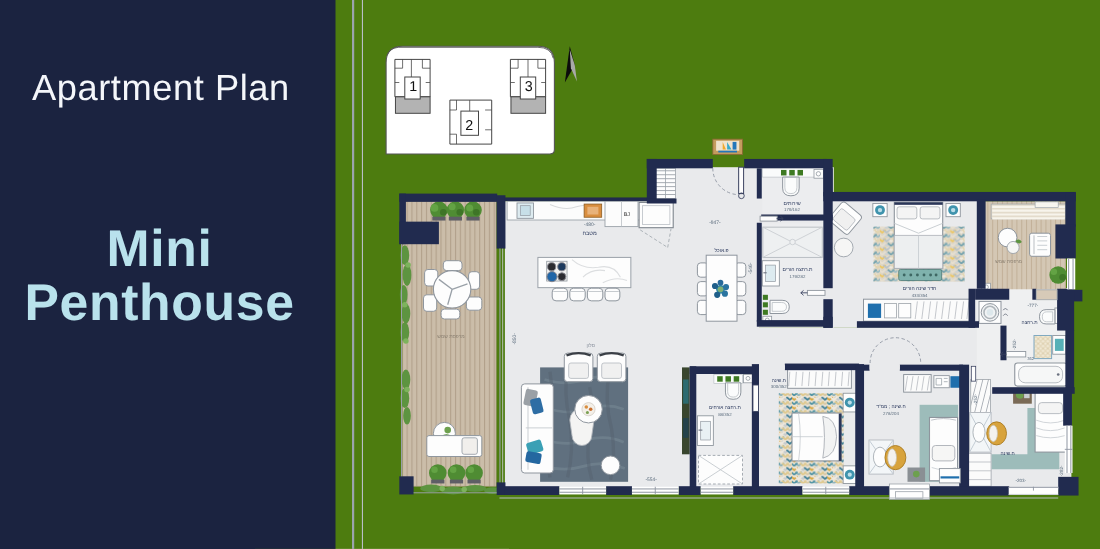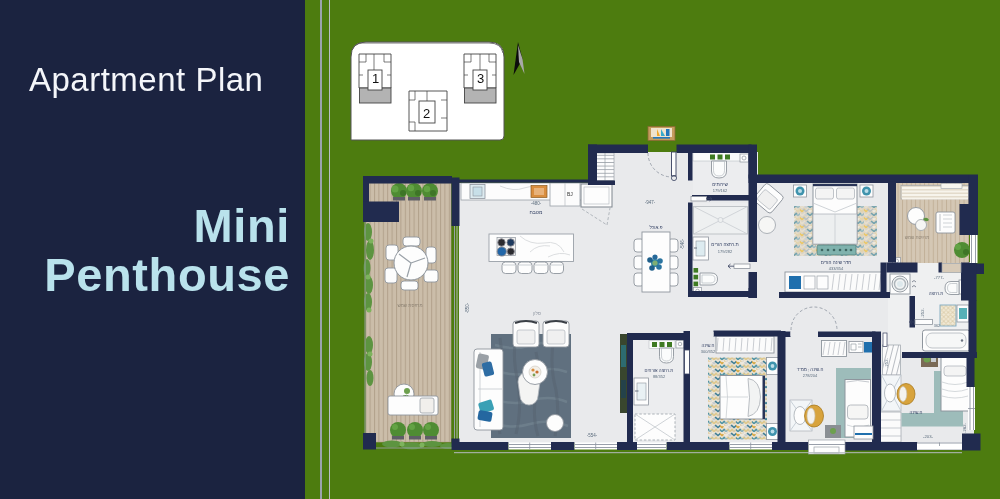--- a/index.html
+++ b/index.html
@@ -6,21 +6,21 @@
 .stage{position:relative;width:1000px;height:499px;overflow:hidden;background:#4d7c0f;}
 </style>
 </head>
 <body>
 <div class="stage">
 
 <div style="position:absolute;left:0;top:0;width:305px;height:499px;background:#1b2340"></div>
 
 <div style="position:absolute;left:29px;top:61px;font-size:33px;color:#f4f6fa;letter-spacing:0.5px;">Apartment Plan</div>
 
-<div style="position:absolute;left:0;top:201px;width:290px;text-align:right;font-size:47px;line-height:49px;font-weight:bold;letter-spacing:0.6px;color:#b9e2ec;">Mini<br>Penthouse</div>
+<div style="position:absolute;left:0;top:201px;width:290px;text-align:center;font-size:47px;line-height:49px;font-weight:bold;letter-spacing:0.6px;color:#b9e2ec;">Mini<br>Penthouse</div>
 
 <div style="position:absolute;left:320px;top:0;width:2px;height:499px;background:#9ba3ad"></div>
 
 <div style="position:absolute;left:329px;top:0;width:1px;height:499px;background:#b9bfc6"></div>
 
 <svg width="665" height="499" viewBox="335 0 665 499" style="position:absolute;left:335px;top:0">
 <defs>
 <pattern id="deckV" width="4.4" height="12" patternUnits="userSpaceOnUse">
   <rect width="4.4" height="12" fill="#cbbda9"></rect>
   <rect x="0" width="1" height="12" fill="#b2a18b"></rect>

